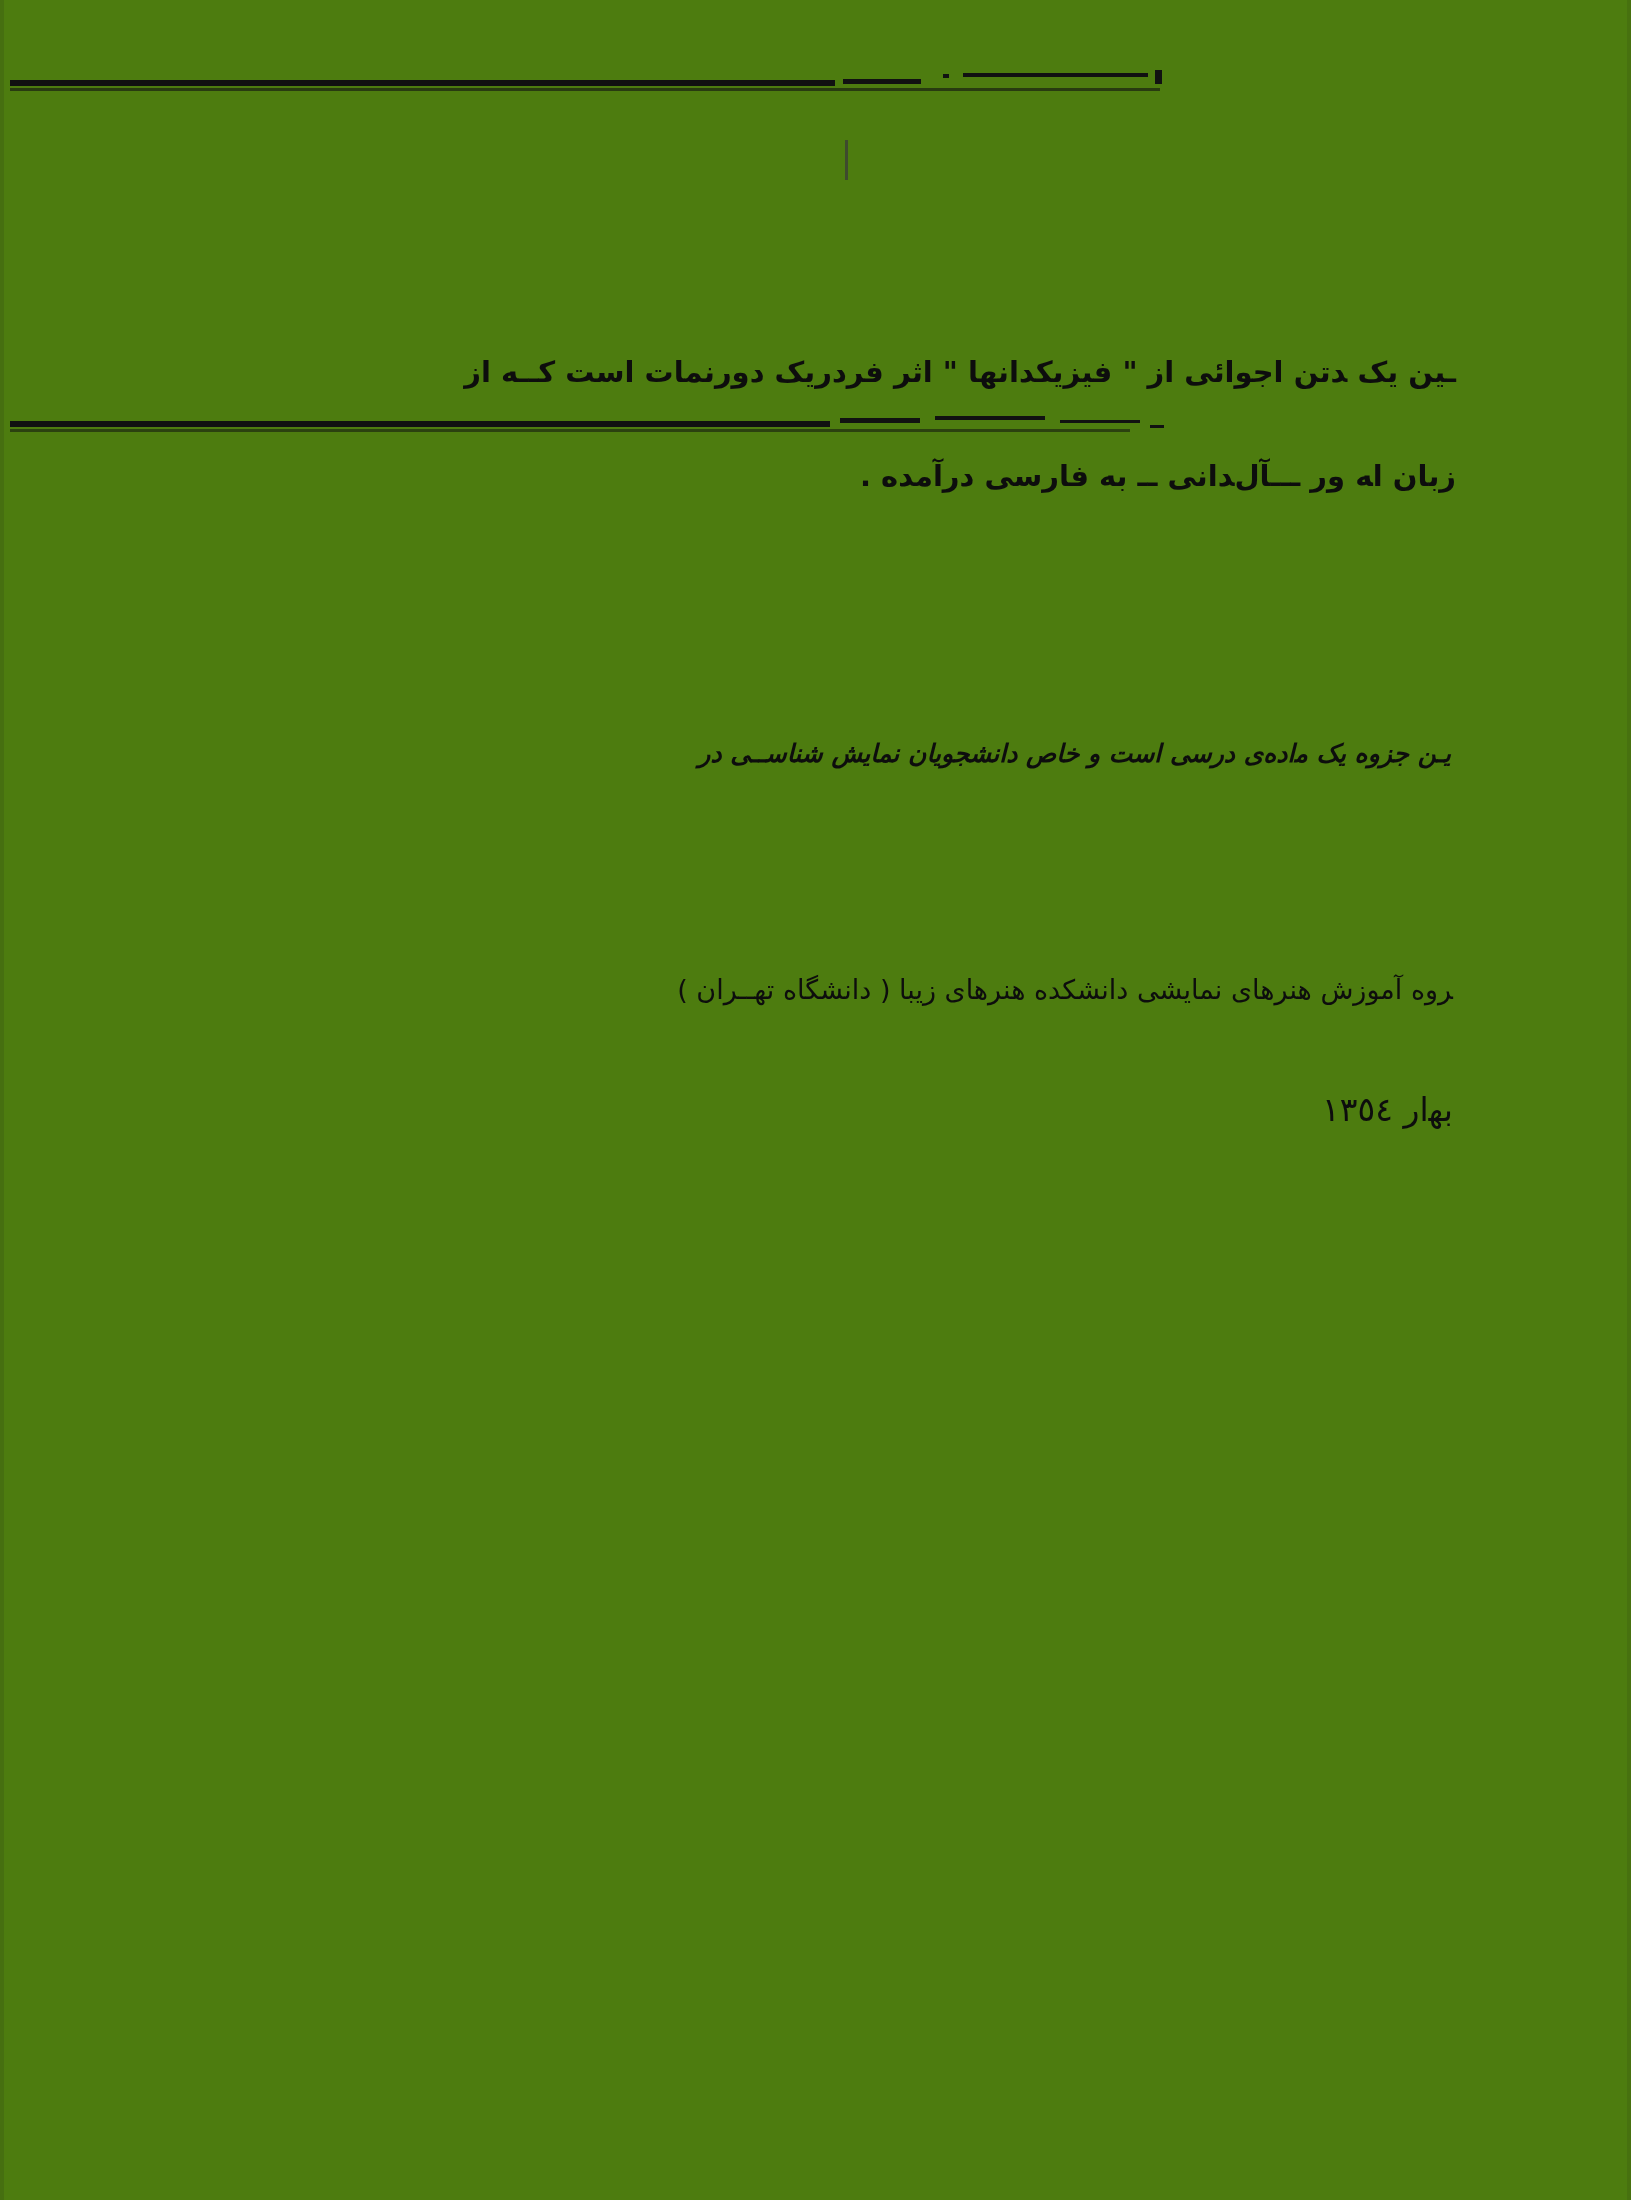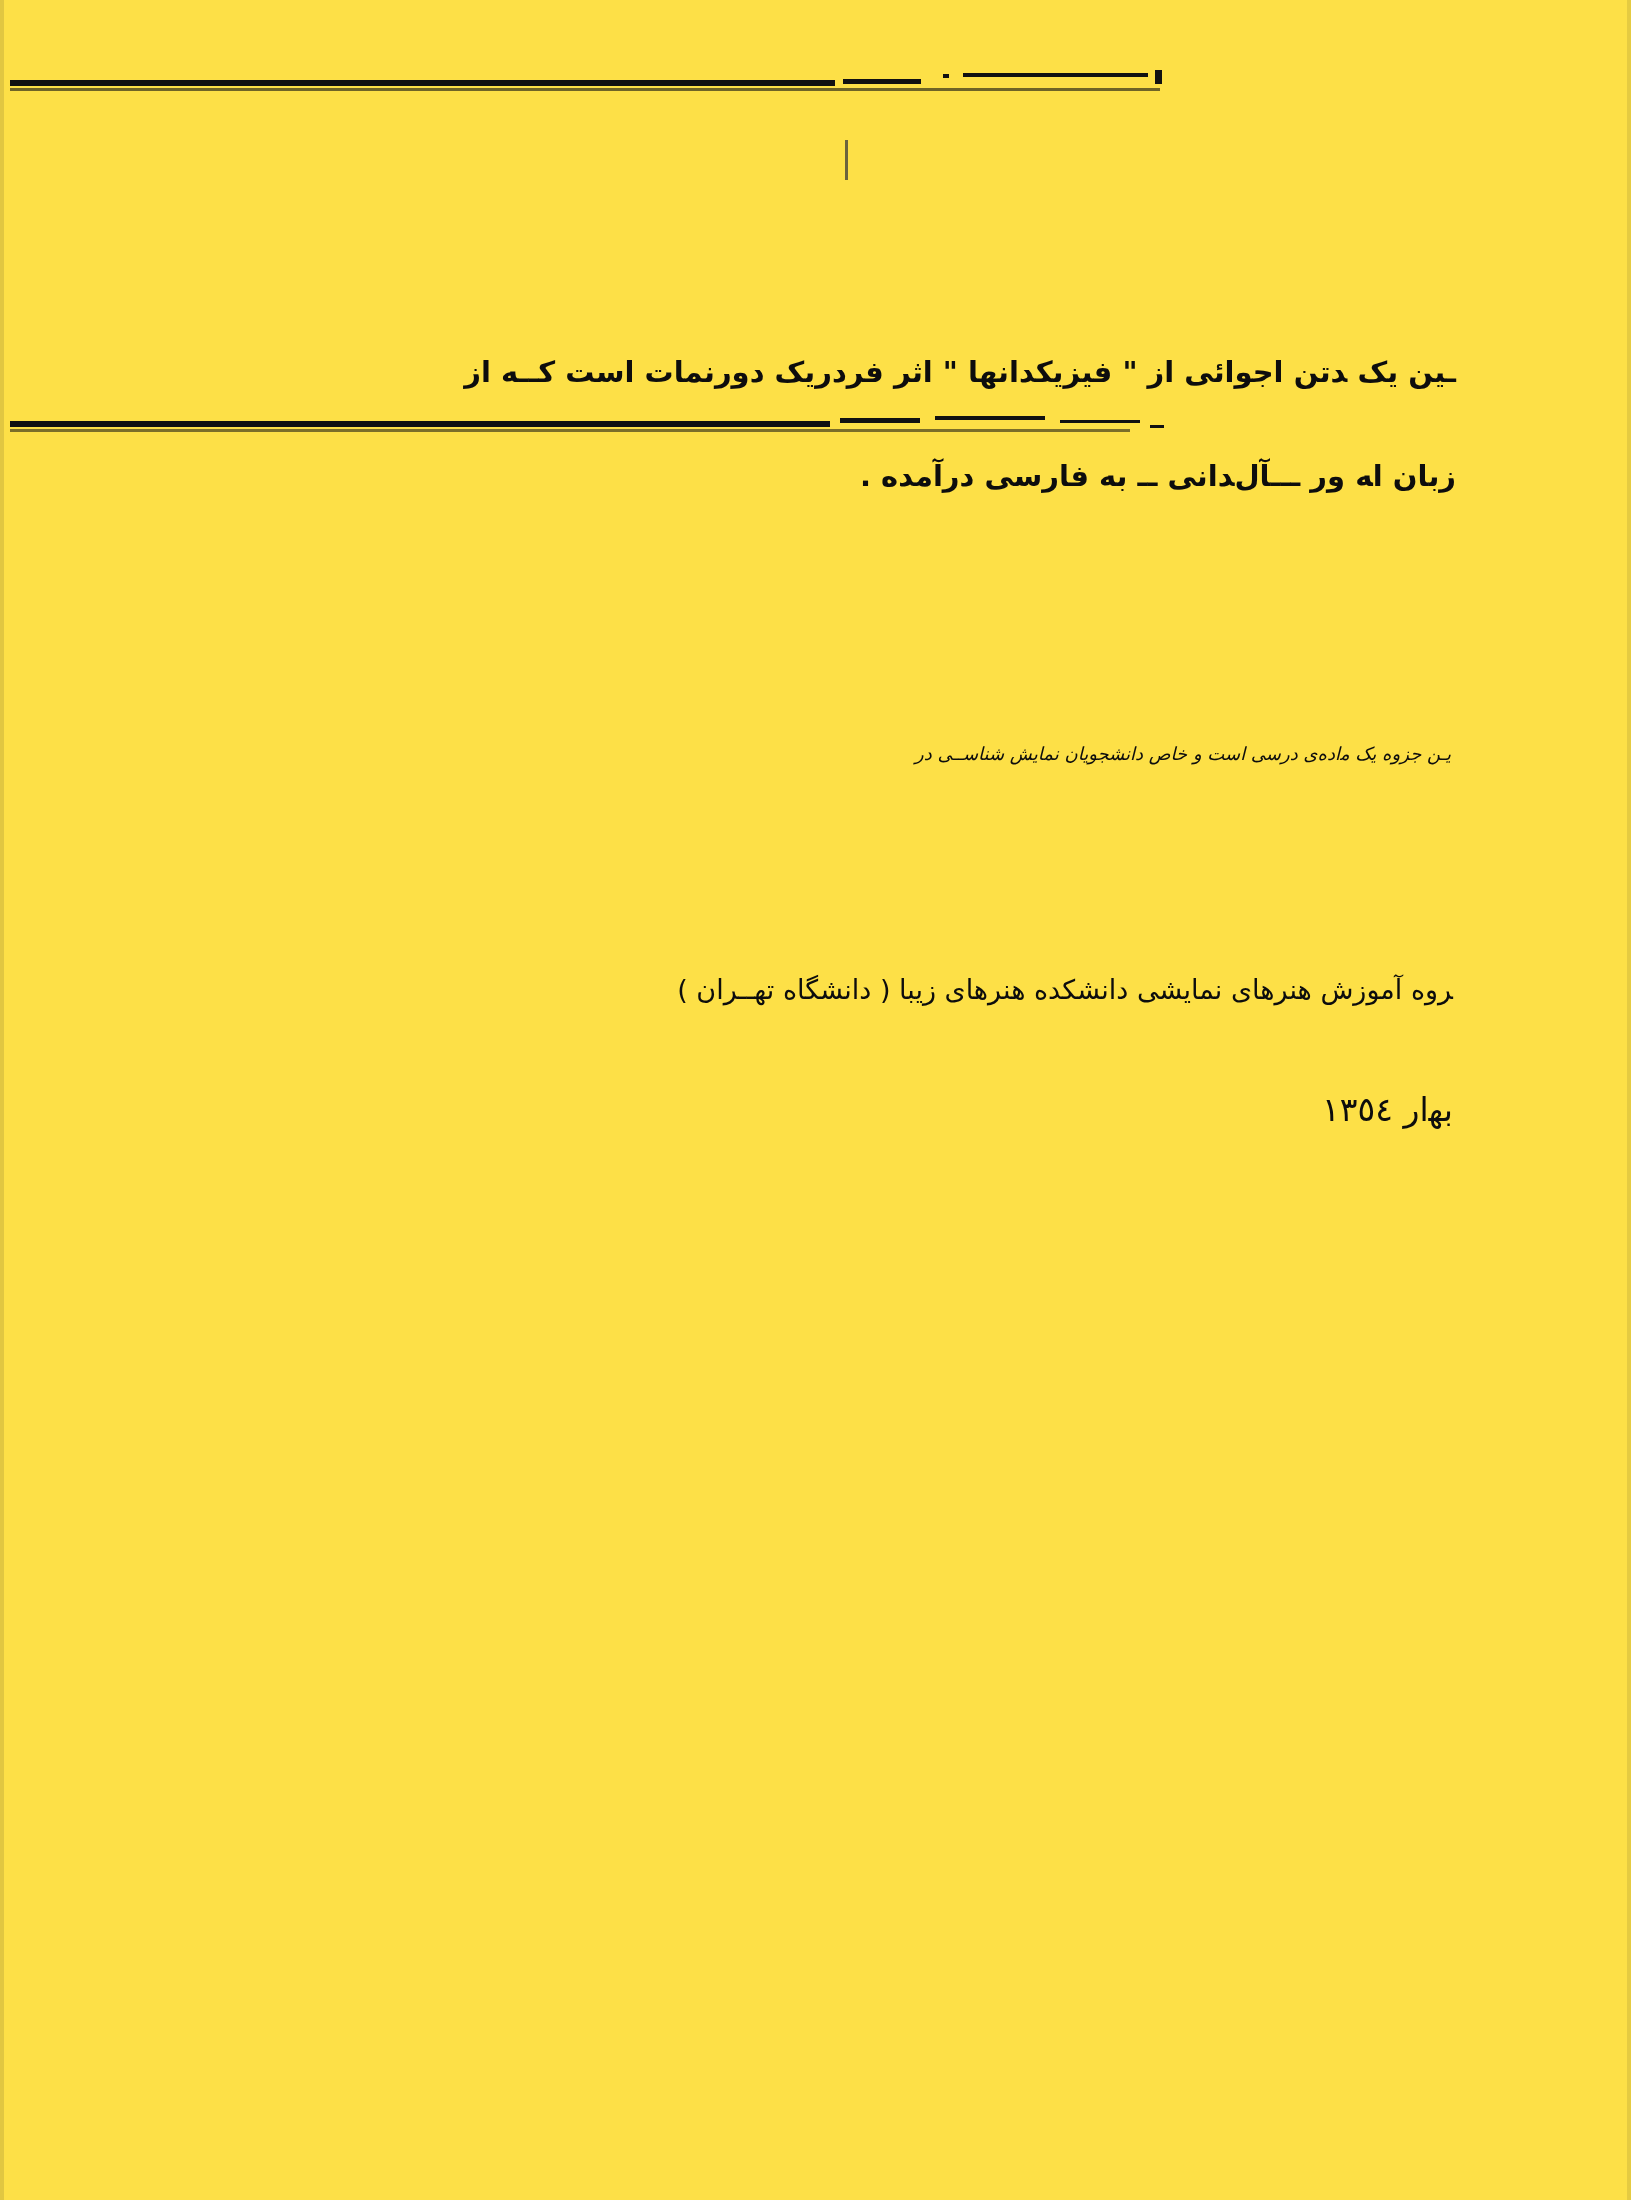--- a/index.html
+++ b/index.html
@@ -12,21 +12,21 @@
     height: 2200px;
     position: relative;
     font-family: "DejaVu Sans", sans-serif;
     color: #0b0b0b;
     overflow: hidden;
   }
 
   .page {
     position: absolute;
     inset: 0;
-    background: #fde047;
+    background: #4d7c0f;
   }
   .rule-seg {
     position: absolute;
     background: #111;
   }
 
   
   .block {
     position: absolute;
     direction: rtl;
@@ -45,24 +45,24 @@
     top: 320px;
     font-size: 29px;
     line-height: 104px;
     letter-spacing: 0.4px;
   }
 
   .mid-block {
     right: 180px;
     left: 185px;
     top: 700px;
-    font-size: 18px;
+    font-size: 25px;
     line-height: 108px;
     font-style: italic;
-    font-weight: 400;
+    font-weight: 700;
     letter-spacing: 0.3px;
   }
 
   .foot-block {
     right: 178px;
     left: 140px;
     top: 930px;
     font-size: 27px;
     line-height: 120px;
     font-weight: 400;

